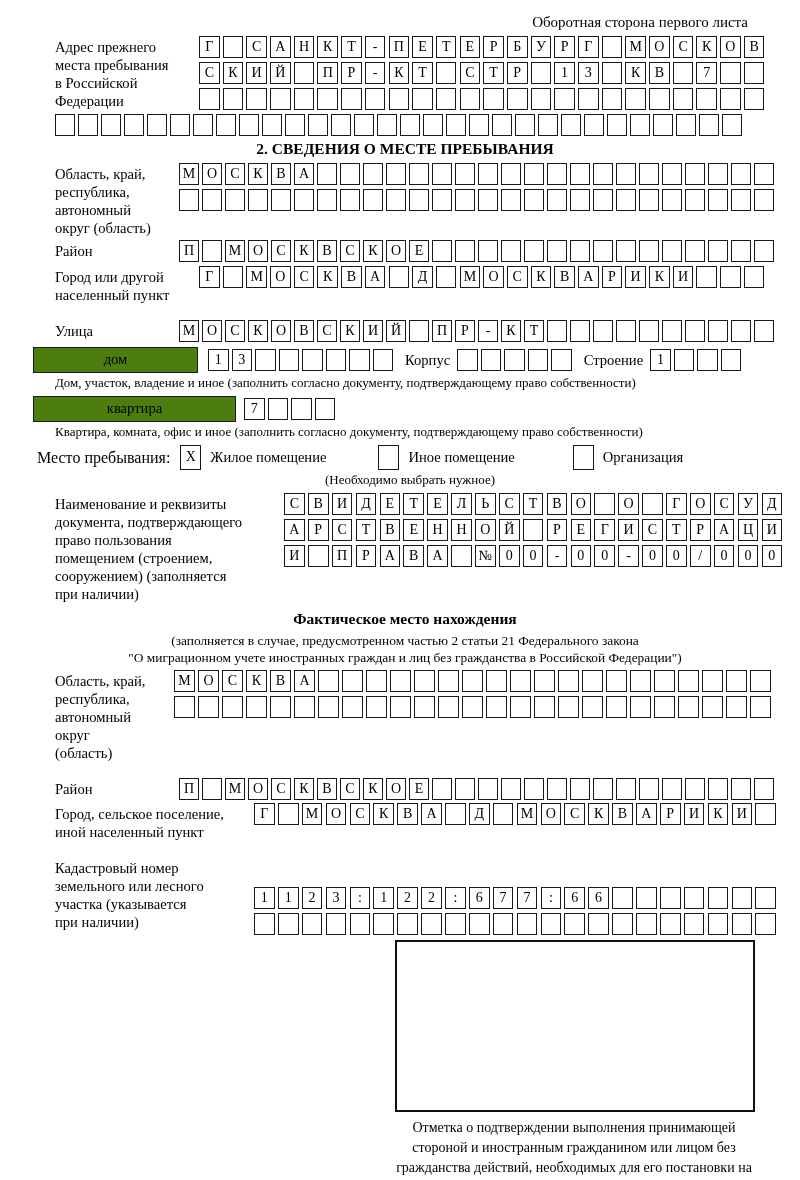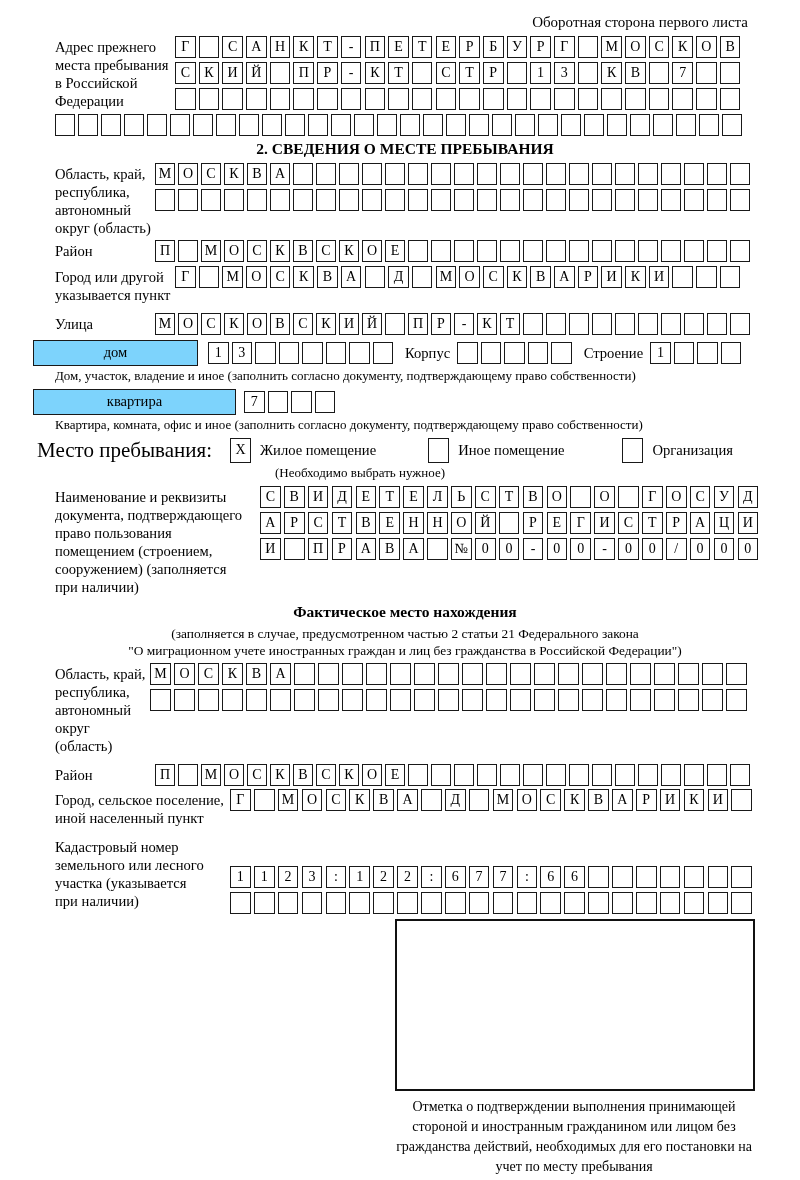--- a/index.html
+++ b/index.html
@@ -4,21 +4,21 @@
 <style>
   html,body{margin:0;padding:0;background:#fff;}
   .page{
     width:800px;height:1180px;background:#ffffff;color:#000;
     font-family:"Liberation Serif","DejaVu Serif",serif;
     overflow:hidden;position:relative;
   }
   .header-note{padding:14px 52px 0 0;text-align:right;font-size:15px;}
   .content{padding:0 45px 0 55px;}
 
-  .field{display:flex;align-items:flex-start;}
+  .field{display:flex;align-items:flex-start;gap:24px;}
   .field-label{
     font-size:14.6px;line-height:18px;white-space:pre-line;
     flex:0 0 auto;padding-top:2px;
   }
   .lw120{width:120px}.lw100{width:100px}.lw205{width:205px}
   .lw95{width:95px}.lw175{width:175px}
 
   .cells{display:flex;}
   .cells-col .cells{margin-bottom:4px;}
   .cells-col .cells:last-child{margin-bottom:0;}
@@ -32,41 +32,41 @@
   .cw30 .cell{width:20px;margin-right:3px;}
   .cw25 .cell{width:21px;margin-right:3px;}
   .cw22 .cell{width:20.7px;margin-right:3.2px;}
   .cw21 .cell{width:20.7px;margin-right:3.2px;}
 
   .fullrow{margin-top:4px;}
   .caption{font-size:13px;line-height:16px;margin-top:2px;}
   .center{text-align:center;}
   .section-title{font-size:15.5px;font-weight:bold;text-align:center;margin:4px 0 5px 0;}
 
-  .mt2{margin-top:9px}.mt3{margin-top:3px}.mt4{margin-top:4px}.mt5{margin-top:5px}
+  .mt2{margin-top:16px}.mt3{margin-top:3px}.mt4{margin-top:4px}.mt5{margin-top:5px}
 
   .house-row,.apt-row{display:flex;align-items:center;margin-left:-22px;margin-top:5px;}
   .word-box{
     box-sizing:border-box;display:inline-block;height:26px;border:1.8px solid #191919;
-    text-align:center;font-size:14.6px;line-height:23px;background:#7dd3fc;flex:0 0 auto;
+    text-align:center;font-size:14.6px;line-height:23px;background:#4d7c0f;flex:0 0 auto;
   }
   .house-box{width:165px;margin-right:10px;}
   .apt-box{width:203px;margin-right:8px;}
   .inline-label{font-size:14.6px;margin:0 7px 0 9px;flex:0 0 auto;}
   .house-row .cells,.apt-row .cells{margin-top:0;}
 
   .stay-row{display:flex;align-items:center;margin-left:-18px;margin-top:5px;}
-  .stay-label{font-size:21px;margin-right:18px;}
+  .stay-label{font-size:16px;margin-right:10px;}
   .checkbox{
     box-sizing:border-box;display:inline-block;width:21px;height:25px;border:1.7px solid #191919;
     text-align:center;font-size:14px;line-height:22px;background:#fff;flex:0 0 auto;
   }
   .opt-label{font-size:14.6px;margin-left:9px;}
   .gap52{margin-left:52px}.gap58{margin-left:58px}
-  .stay-note{font-size:13px;margin:2px 0 0 170px;width:270px;text-align:center;}
+  .stay-note{font-size:13px;margin:2px 0 0 170px;width:270px;text-align:right;}
 
   .fact-title{font-size:15.5px;font-weight:bold;text-align:center;margin:7px 0 4px 0;}
   .fact-cap{font-size:13.4px;line-height:17px;text-align:center;}
 
   .cad-cells{margin-top:30px;}
   .stamp-box{
     box-sizing:border-box;width:360px;height:172px;border:2px solid #111;
     margin:5px 0 0 340px;background:#fff;
   }
   .stamp-caption{
@@ -296,21 +296,21 @@
           <span class="cell"></span>
           <span class="cell"></span>
           <span class="cell"></span>
           <span class="cell"></span>
           <span class="cell"></span>
         </div>
     </div>
 
     <div class="field mt4">
       <div class="field-label lw120">Город или другой
-указывается пункт</div>
+населенный пункт</div>
       <div class="cells cw24">
           <span class="cell">Г</span>
           <span class="cell"></span>
           <span class="cell">М</span>
           <span class="cell">О</span>
           <span class="cell">С</span>
           <span class="cell">К</span>
           <span class="cell">В</span>
           <span class="cell">А</span>
           <span class="cell"></span>

